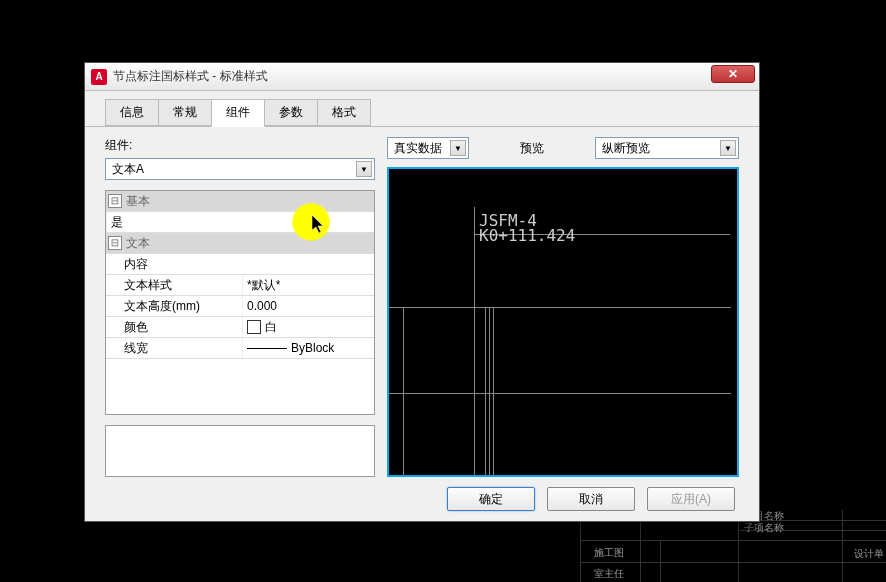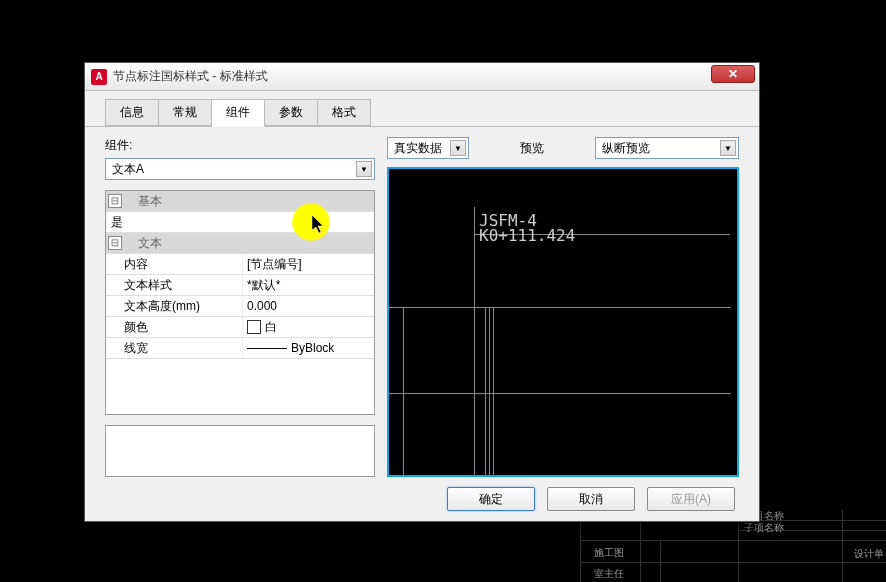--- a/index.html
+++ b/index.html
@@ -27,21 +27,21 @@
     .left-label { margin-bottom: 4px; }
     .combo { width: 100%; height: 22px; border: 1px solid #7b9ebd; background: #fff; display: flex; align-items: center; padding: 0 6px; position: relative; cursor: pointer; }
     .combo .arrow { position: absolute; right: 2px; top: 2px; width: 16px; height: 16px; background: linear-gradient(#f0f0f0, #ddd); border: 1px solid #aaa; display: flex; align-items: center; justify-content: center; font-size: 8px; }
     
     .prop-grid { border: 1px solid #999; margin-top: 10px; height: 225px; background: #fff; overflow: hidden; }
     .prop-row { display: flex; height: 21px; border-bottom: 1px solid #ddd; align-items: center; }
     .prop-row.group { background: #d8d8d8; color: #666; }
     .prop-row.highlighted { position: relative; }
     .toggle { width: 14px; height: 14px; border: 1px solid #888; display: flex; align-items: center; justify-content: center; font-size: 10px; margin-left: 2px; background: #fff; line-height: 1; cursor: pointer; }
     .prop-name { width: 136px; padding-left: 18px; }
-    .prop-name.grouplabel { padding-left: 16px; font-weight: normal; }
+    .prop-name.grouplabel { padding-left: 4px; font-weight: normal; }
     .prop-value { flex: 1; padding-left: 4px; display: flex; align-items: center; gap: 4px; border-left: 1px solid #eee; height: 100%; }
     .color-swatch { width: 14px; height: 14px; border: 1px solid #333; background: #fff; }
     .line-swatch { width: 40px; height: 1px; background: #000; }
     
     .highlight-circle { position: absolute; width: 38px; height: 38px; background: radial-gradient(circle, #ffff00 0%, #ffff00 60%, rgba(255,255,0,0) 100%); border-radius: 50%; z-index: 5; pointer-events: none; }
     .cursor-arrow { position: absolute; z-index: 6; pointer-events: none; }
     
     .desc-box { border: 1px solid #999; height: 52px; margin-top: 10px; background: #fff; }
     
     .right-panel { flex: 1; display: flex; flex-direction: column; }
@@ -115,21 +115,20 @@
           <svg class="cursor-arrow" style="left:206px;top:3px" width="16" height="20">
             <path d="M0,0 L0,15 L4,12 L7,18 L9,17 L6,11 L11,11 Z" fill="#000" stroke="#fff" stroke-width="0.5"></path>
           </svg>
         </div>
         <div class="prop-row group">
           <span class="toggle">⊟</span>
           <span class="prop-name grouplabel">文本</span>
         </div>
         <div class="prop-row">
           <span class="prop-name">内容</span>
-          <span class="prop-value">[节点编号]</span>
         </div>
         <div class="prop-row">
           <span class="prop-name">文本样式</span>
           <span class="prop-value">*默认*</span>
         </div>
         <div class="prop-row">
           <span class="prop-name">文本高度(mm)</span>
           <span class="prop-value">0.000</span>
         </div>
         <div class="prop-row">

